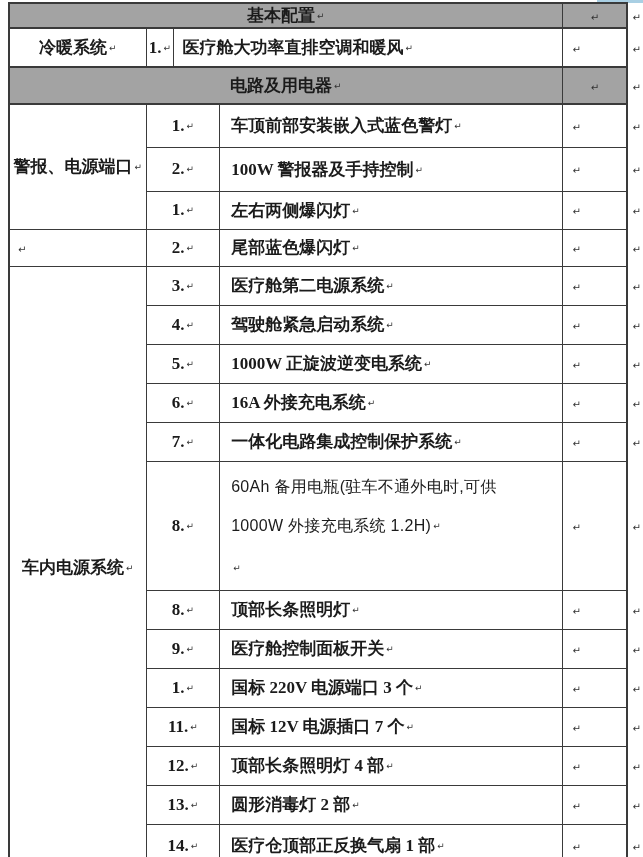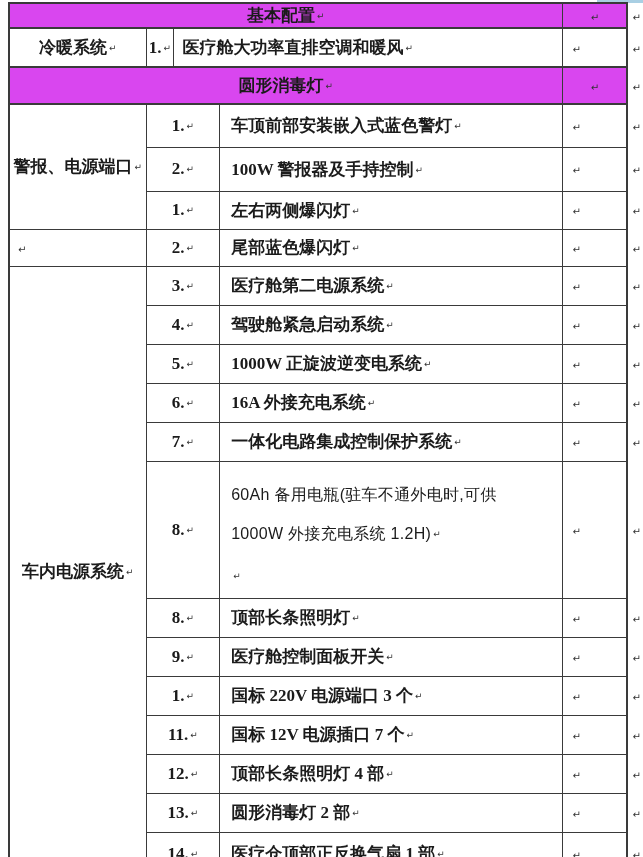--- a/index.html
+++ b/index.html
@@ -38,21 +38,21 @@
     font-weight: bold;
     overflow: hidden;
   }
   
   td.edge-l { border-left-width: 2px; }
   td.edge-r { border-right-width: 2px; }
   tr.first-row td:not(.outside) { border-top-width: 2px; }
   tr.last-row td:not(.outside) { border-bottom-width: 2px; }
   
   tr.hdr-row td:not(.outside) {
-    background: #d946ef;
+    background: #a3a3a3;
     border-top-width: 2px;
     border-bottom-width: 2px;
     margin-top: 9px;
   }
   td.hdr { text-align: center; }
   td.cat { text-align: center; margin-top: 48px; }
   td.cat-empty { text-align: left; padding-left: 6px; }
   td.num { text-align: center; }
   td.desc { text-align: left; padding-left: 11px; }
   td.desc-narrowpad { padding-left: 8px; }
@@ -64,21 +64,21 @@
     text-align: left;
     padding-left: 3px;
   }
   td.sans {
     font-family: "Liberation Sans", "DejaVu Sans", sans-serif;
     font-weight: normal;
     font-size: 16px;
     letter-spacing: 0.3px;
   }
   td.sans .tline { line-height: 39px; }
-  td.sans { vertical-align: top; padding-top: 13px; }
+  td.sans { vertical-align: top; padding-top: 5px; }
   .pm {
     font-family: "DejaVu Sans", sans-serif;
     font-weight: normal;
     font-size: 9px;
     color: #333333;
     margin-left: 2px;
     position: relative;
     top: -2px;
   }
   td.remark .pm, td.remark-center .pm, td.outside .pm, td.cat-empty .pm {
@@ -110,21 +110,21 @@
 
   <tr style="height:39px">
     <td class="cat edge-l"><span>冷暖系统</span><span class="pm">↵</span></td>
     <td class="num"><span>1.</span><span class="pm">↵</span></td>
     <td colspan="2" class="desc desc-narrowpad"><span>医疗舱大功率直排空调和暖风</span><span class="pm">↵</span></td>
     <td class="remark edge-r"><span class="pm">↵</span></td>
     <td class="outside"><span class="pm">↵</span></td>
   </tr>
 
   <tr class="hdr-row" style="height:37px">
-    <td colspan="4" class="hdr edge-l"><span>圆形消毒灯</span><span class="pm">↵</span></td>
+    <td colspan="4" class="hdr edge-l"><span>电路及用电器</span><span class="pm">↵</span></td>
     <td class="remark-center edge-r"><span class="pm">↵</span></td>
     <td class="outside"><span class="pm">↵</span></td>
   </tr>
 
   <tr style="height:43px">
     <td rowspan="3" class="cat edge-l"><span>警报、电源端口</span><span class="pm">↵</span></td>
     <td colspan="2" class="num"><span>1.</span><span class="pm">↵</span></td>
     <td class="desc"><span>车顶前部安装嵌入式蓝色警灯</span><span class="pm">↵</span></td>
     <td class="remark edge-r"><span class="pm">↵</span></td>
     <td class="outside"><span class="pm">↵</span></td>

